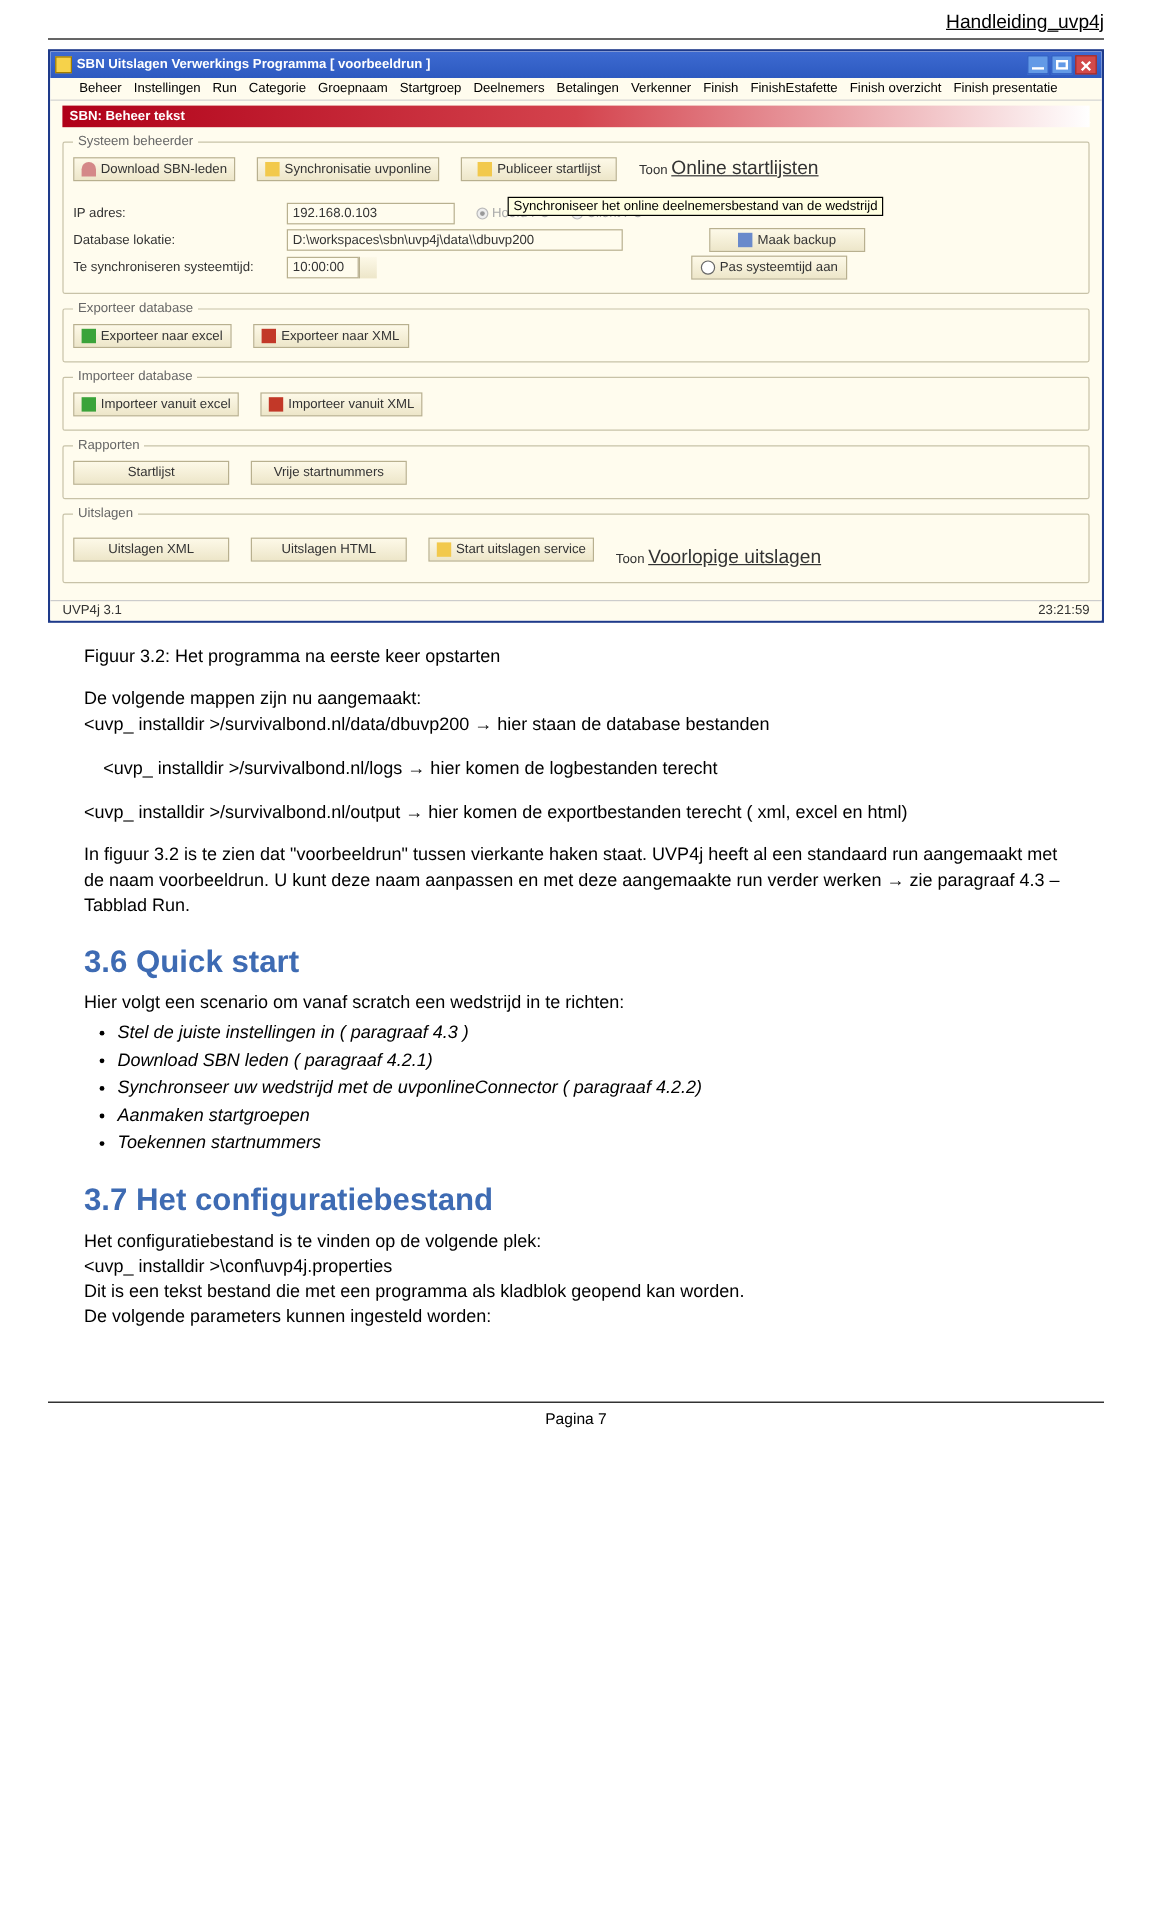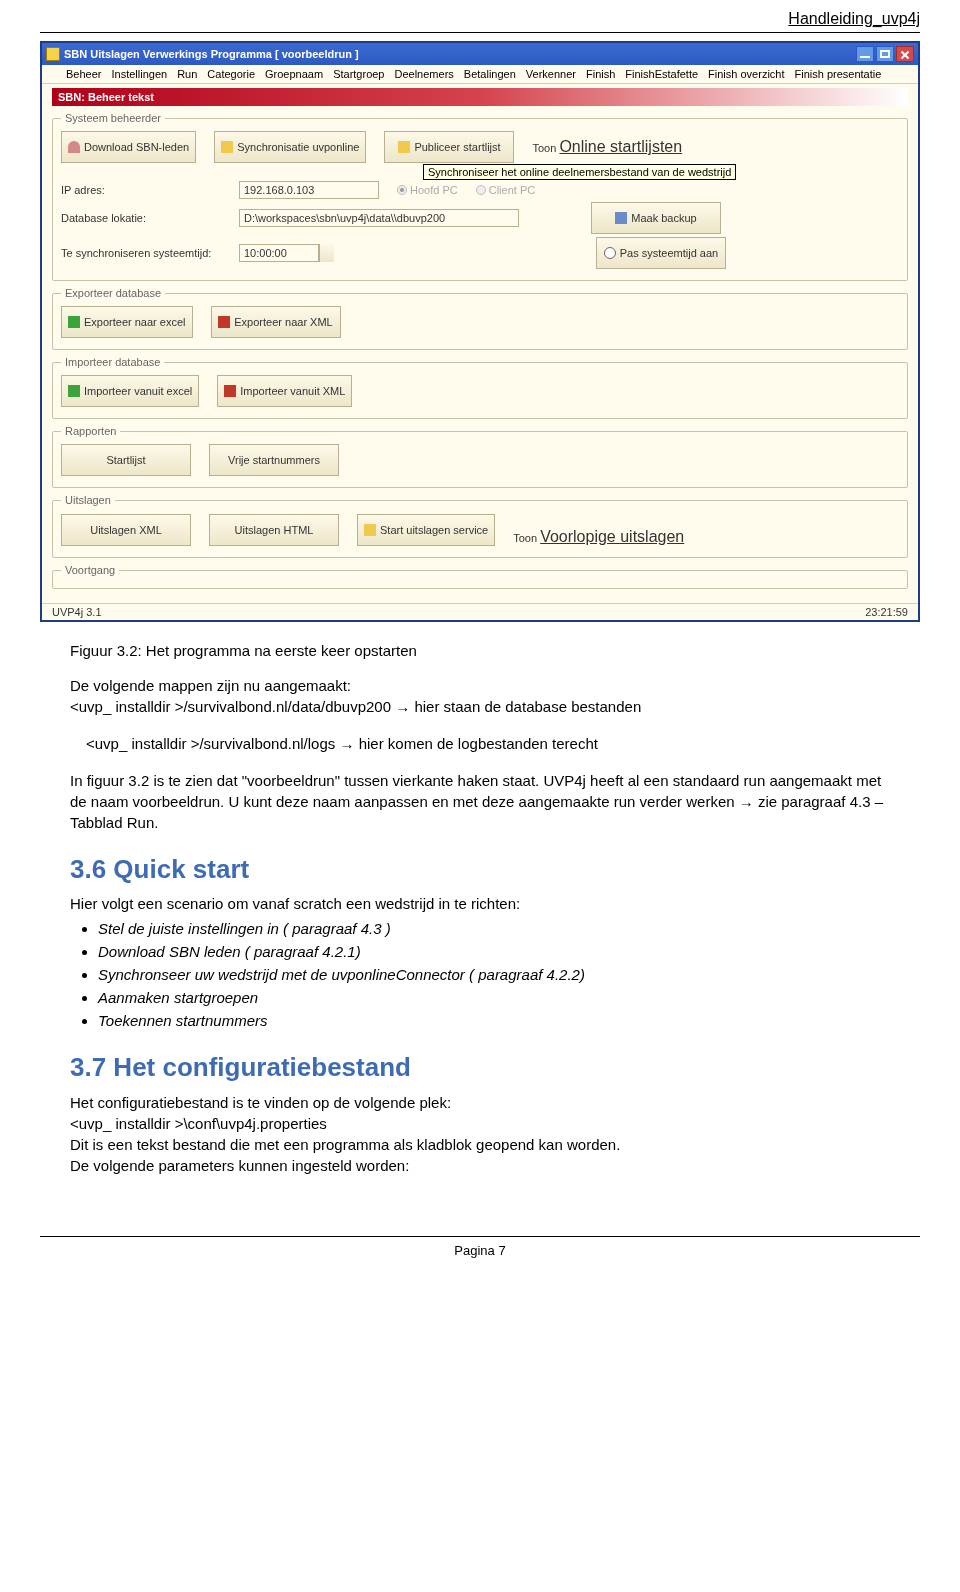--- a/index.html
+++ b/index.html
@@ -67,21 +67,21 @@
     position:relative;
   }
   fieldset.group > legend {
     font-size:11px; color:#666; padding:0 4px;
   }
   .row { display:flex; align-items:center; gap:18px; margin:3px 0; flex-wrap:wrap; }
   .lbl { width:160px; color:#333; font-size:11px; }
   .btn-win {
     display:inline-flex; align-items:center; justify-content:center;
     gap:4px;
-    min-width:130px; height:32px;
+    min-width:130px; height:20px;
     background:linear-gradient(#fdf9e8,#ede6c9);
     border:1px solid #b8b08f;
     font-size:11px; color:#333;
     padding:0 6px;
   }
   .input-win {
     height:18px; border:1px solid #b8b08f; background:#fffcee;
     font-size:11px; padding:0 4px; color:#333;
   }
   .spin { position:relative; display:inline-flex; align-items:center;}
@@ -196,21 +196,21 @@
           <input class="input-win" style="width: 280px;" value="D:\workspaces\sbn\uvp4j\data\\dbuvp200">
           <span style="width:36px;"></span>
           <span class="btn-win">
               <span class="ic ic-disk"></span>
               <span>Maak backup</span>
             </span>
         </div>
         <div class="row">
           <span class="lbl">Te synchroniseren systeemtijd:</span>
           <span class="spin">
-              <input class="input-win" style="width: 80px;" value="10:00:00">
+              <input class="input-win" style="width: 60px;" value="10:00:00">
             </span>
           <span style="width:226px;"></span>
           <span class="btn-win">
               <span class="ic ic-clock"></span>
               <span>Pas systeemtijd aan</span>
             </span>
         </div>
       </fieldset>
 
       <fieldset class="group">
@@ -255,38 +255,36 @@
           <span class="btn-win">Uitslagen XML</span>
           <span class="btn-win">Uitslagen HTML</span>
           <span class="btn-win">
               <span class="ic ic-yellow"></span>
               <span>Start uitslagen service</span>
             </span>
           <span style="color:#333;font-size:11px;margin-top:15px;"><span>Toon</span> <span class="link-underline">Voorlopige uitslagen</span></span>
         </div>
       </fieldset>
 
-      <fieldset class="group" style="min-height:18px;">
-        <legend>Voortgang</legend>
-      </fieldset>
     </div>
 
     <div class="statusbar">
       <span>UVP4j 3.1</span>
       <span>23:21:59</span>
     </div>
   </div>
 </div>
 
 <div class="doc">
   <p>Figuur 3.2: Het programma na eerste keer opstarten</p>
 
   <p style="margin-bottom:0;">De volgende mappen zijn nu aangemaakt:</p>
   <p style="margin:0;">&lt;uvp_ installdir &gt;/survivalbond.nl/data/dbuvp200 → hier staan de database bestanden</p>
   <p style="margin:16px;">&lt;uvp_ installdir &gt;/survivalbond.nl/logs → hier komen de logbestanden terecht</p>
+  <p>&lt;uvp_ installdir &gt;/survivalbond.nl/output → hier komen de exportbestanden terecht ( xml, excel en html)</p>
 
   <p>In figuur 3.2 is te zien dat "voorbeeldrun" tussen vierkante haken staat. UVP4j heeft al een standaard run aangemaakt met de naam voorbeeldrun. U kunt deze naam aanpassen en met deze aangemaakte run verder werken → zie paragraaf 4.3 – Tabblad Run.</p>
 
   <h2 class="doc-h">3.6 Quick start</h2>
   <p style="margin-bottom:2px;">Hier volgt een scenario om vanaf scratch een wedstrijd in te richten:</p>
   <ul class="doc-ul">
     <li>Stel de juiste instellingen in ( paragraaf 4.3 )</li>
     <li>Download SBN leden ( paragraaf 4.2.1)</li>
     <li>Synchronseer uw wedstrijd met de uvponlineConnector ( paragraaf 4.2.2)</li>
     <li>Aanmaken startgroepen</li>

